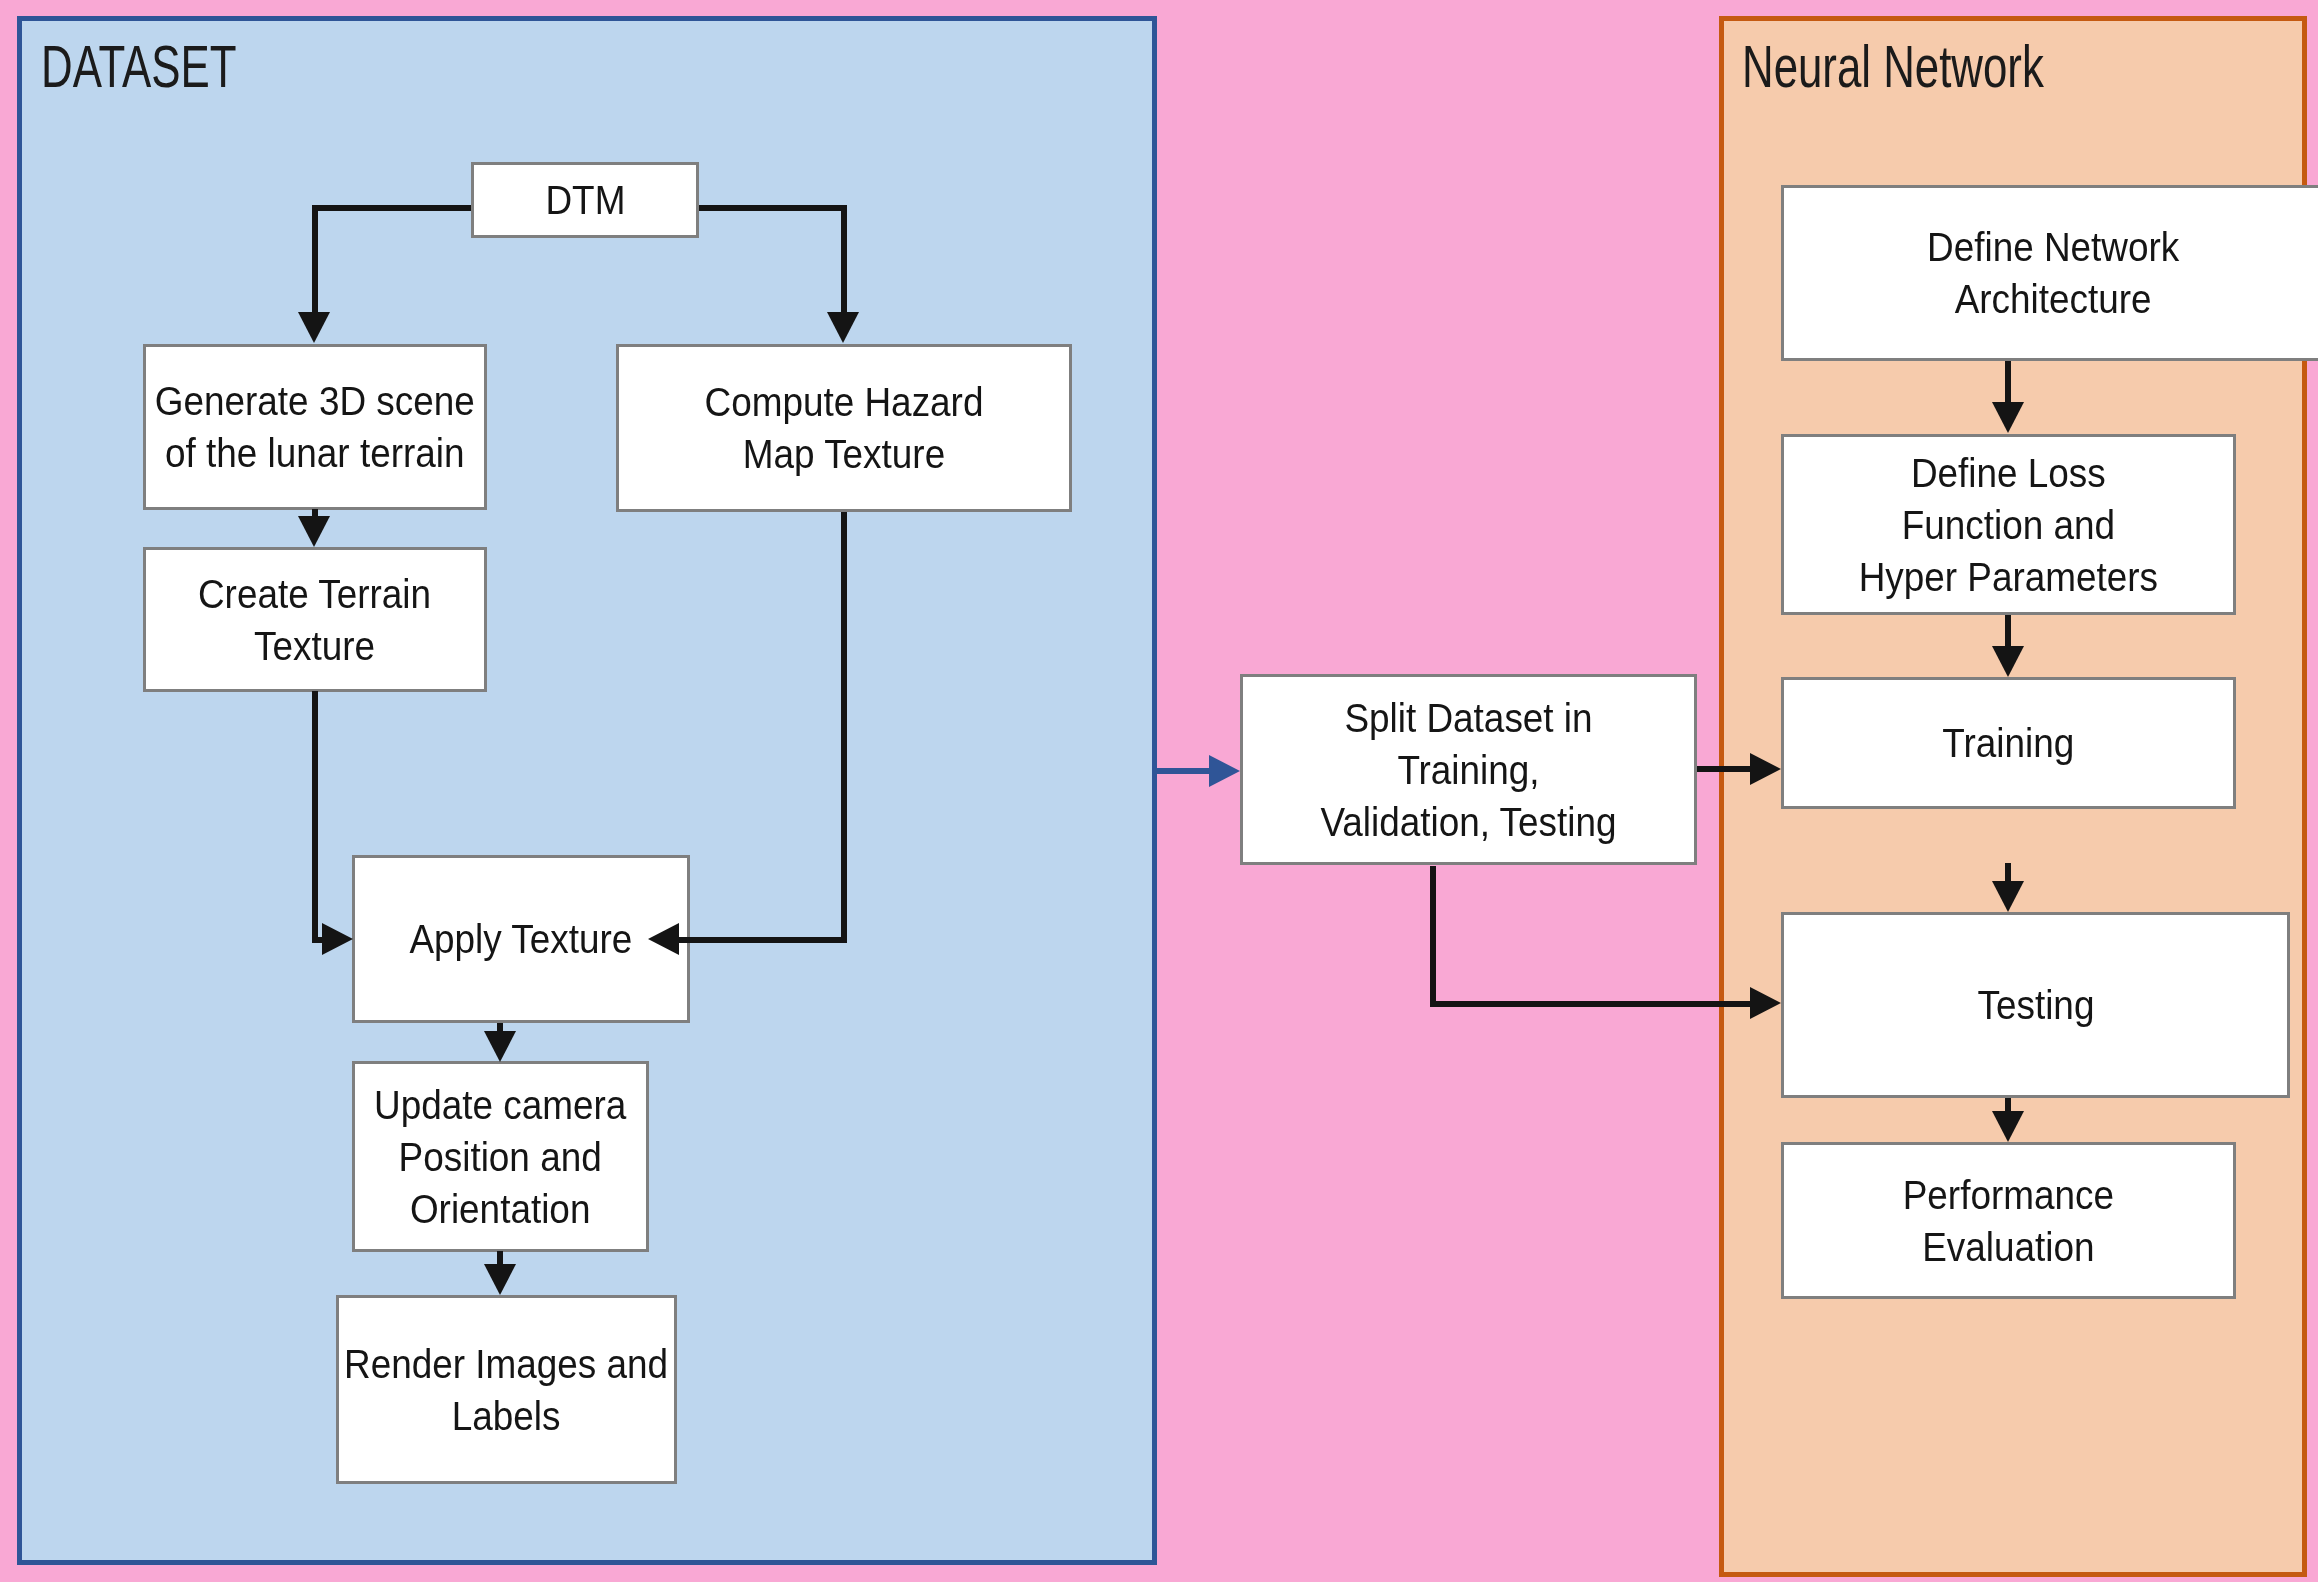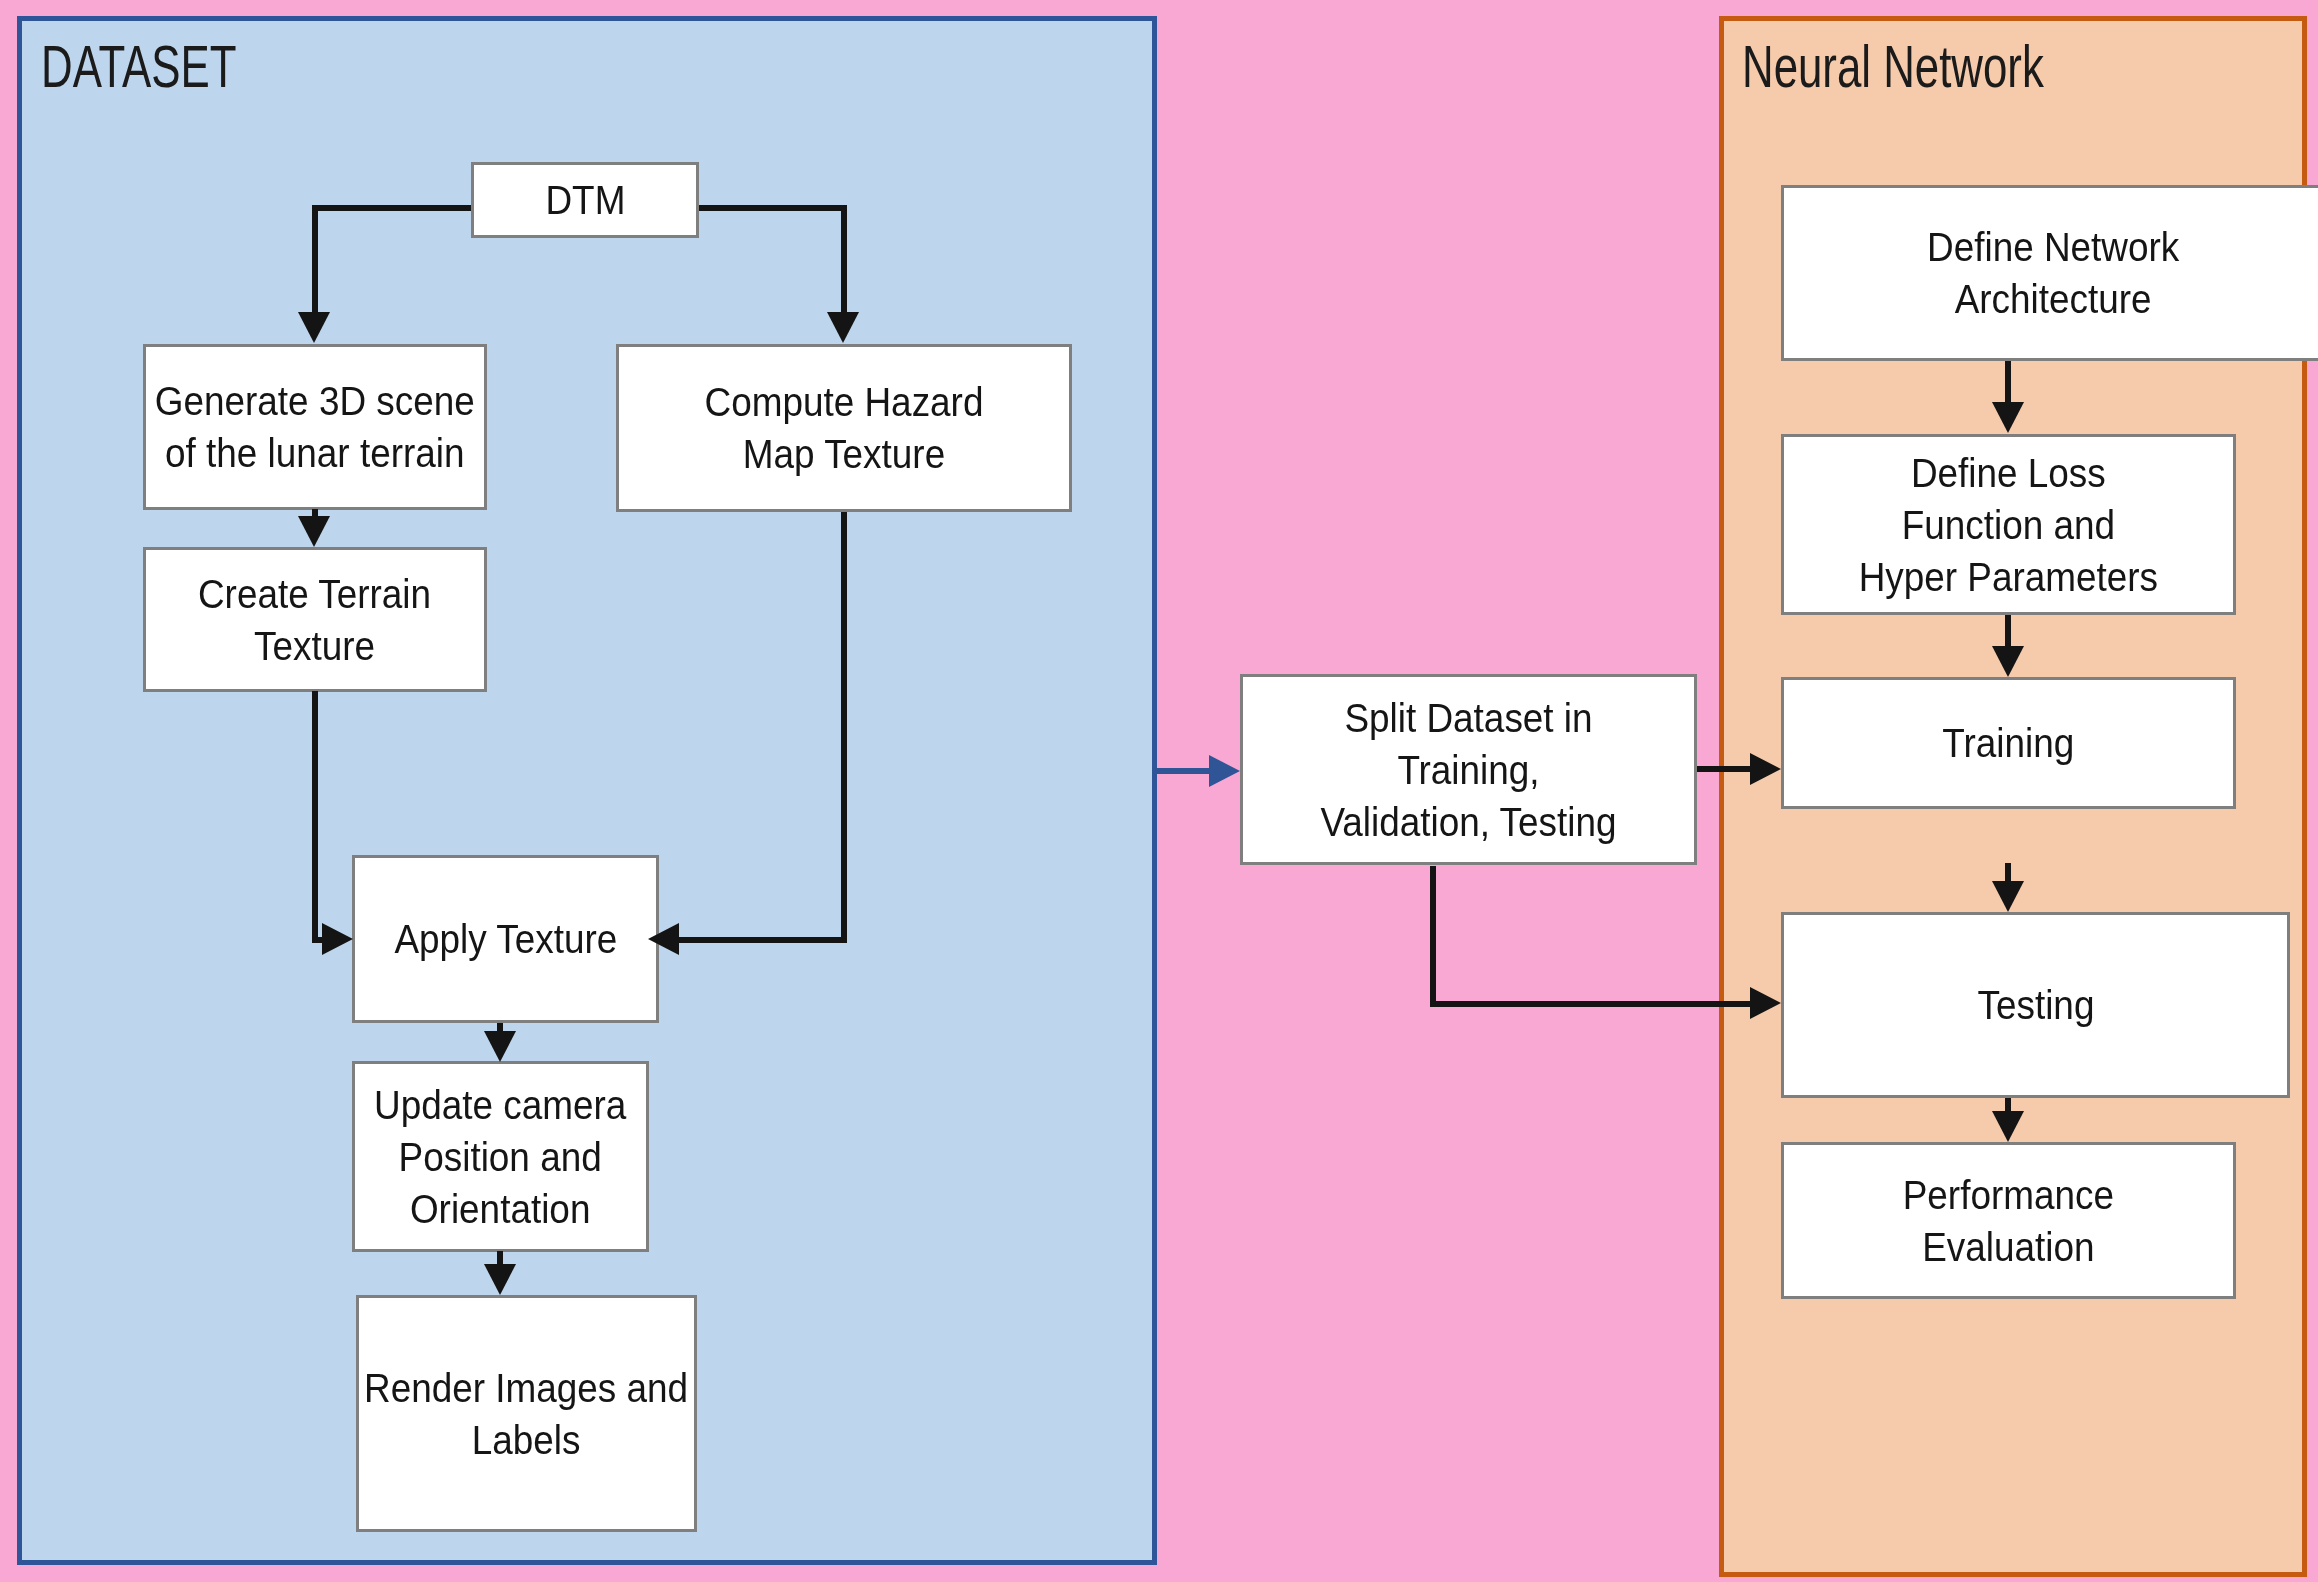--- a/index.html
+++ b/index.html
@@ -54,29 +54,29 @@
 of the lunar terrain</span>
   </div>
   <div class="box" style="left:616px;top:344px;width:456px;height:168px">
     <span class="lbl">Compute Hazard
 Map Texture</span>
   </div>
   <div class="box" style="left:143px;top:547px;width:344px;height:145px">
     <span class="lbl">Create Terrain
 Texture</span>
   </div>
-  <div class="box" style="left:352px;top:855px;width:307px;height:168px">
+  <div class="box" style="left:352px;top:855px;width:338px;height:168px">
     <span class="lbl">Apply Texture</span>
   </div>
   <div class="box" style="left:352px;top:1061px;width:297px;height:191px">
     <span class="lbl">Update camera
 Position and
 Orientation</span>
   </div>
-  <div class="box" style="left:356px;top:1295px;width:341px;height:237px">
+  <div class="box" style="left:336px;top:1295px;width:341px;height:189px">
     <span class="lbl">Render Images and
 Labels</span>
   </div>
 
   
   <div class="box" style="left:1240px;top:674px;width:457px;height:191px">
     <span class="lbl">Split Dataset in
 Training,
 Validation, Testing</span>
   </div>

